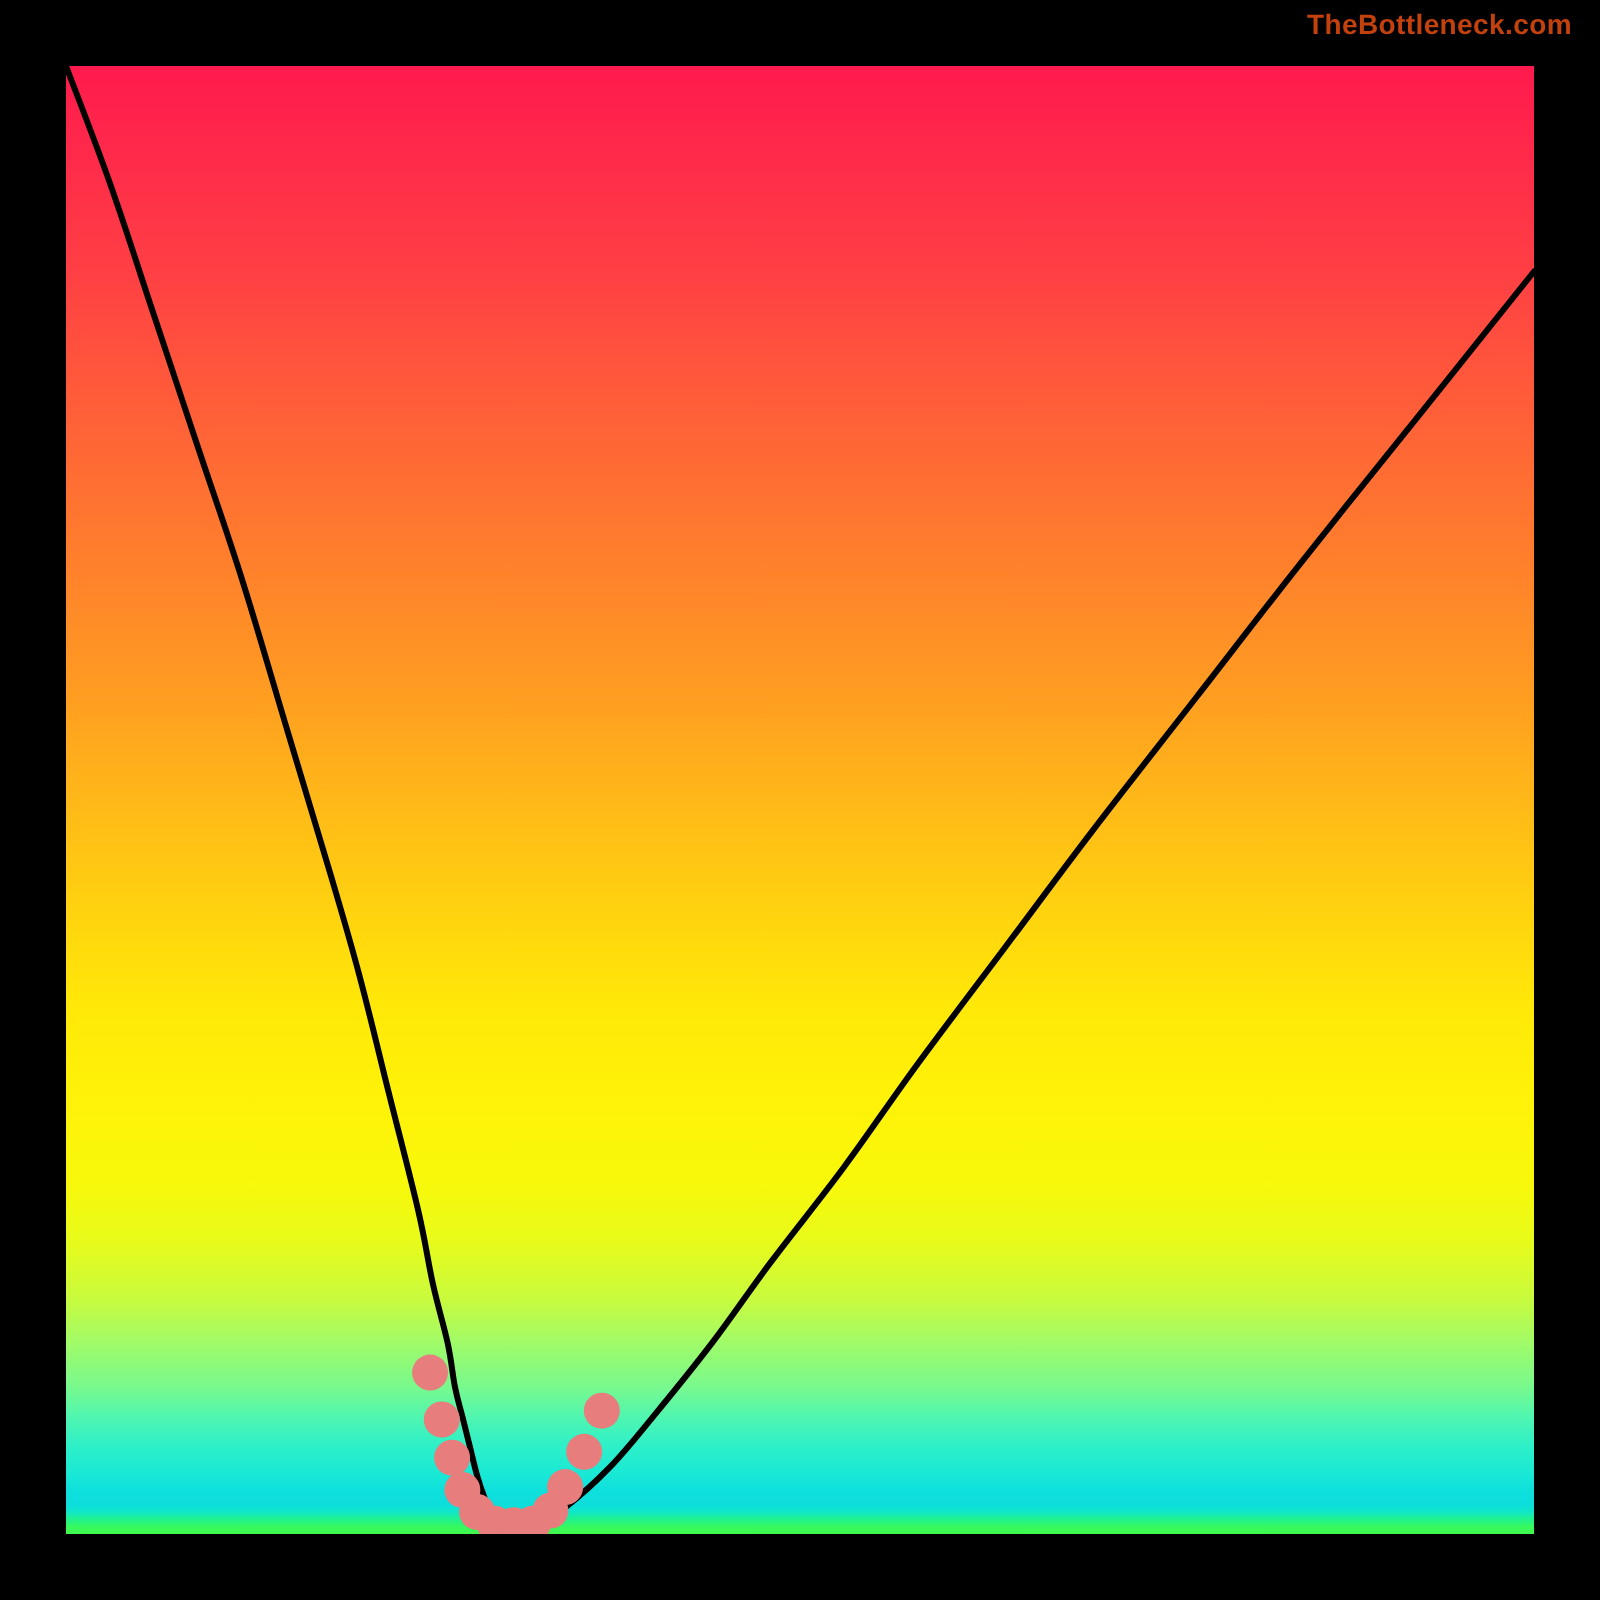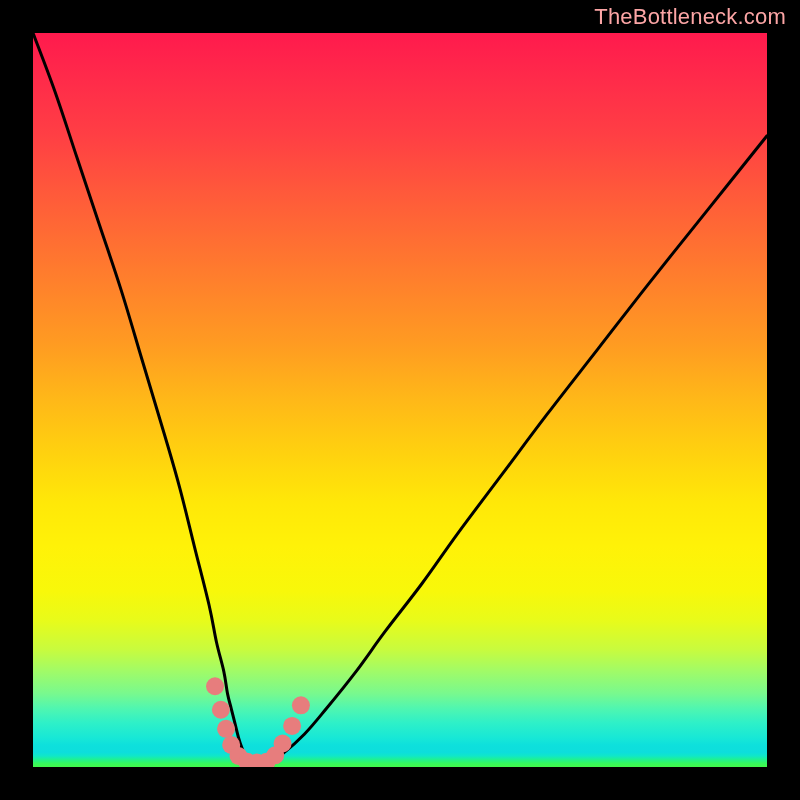--- a/index.html
+++ b/index.html
@@ -57,23 +57,23 @@
     position: absolute;
     left: 0;
     top: 0;
     width: 734px;
     height: 734px;
   }
   .watermark {
     position: absolute;
     top: 4px;
     right: 14px;
-    color: #fca5a5;
-    font-size: 22px;
-    font-weight: 400;
+    color: #c2410c;
+    font-size: 14px;
+    font-weight: 700;
     letter-spacing: 0.2px;
     user-select: none;
   }
 </style>
 </head>
 <body>
 
 <div class="frame">
   <div class="plot">
     <svg class="curve" viewBox="0 0 734 734" preserveAspectRatio="none">

